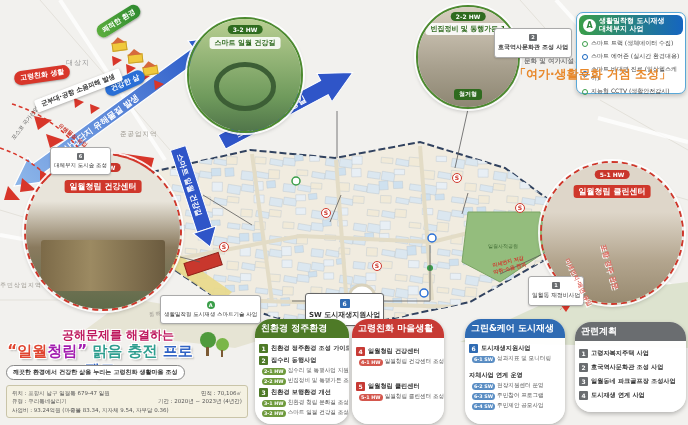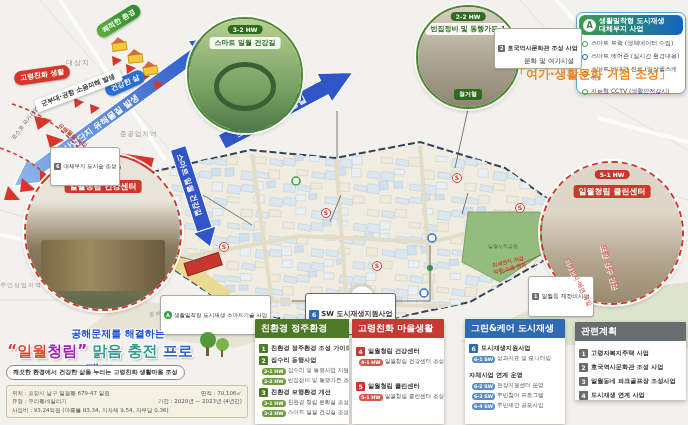--- a/index.html
+++ b/index.html
@@ -17,54 +17,54 @@
   .circle .band{position:absolute;top:16%;left:50%;transform:translateX(-50%);background:rgba(255,255,255,.88);
           color:#2f6b1f;font-size:7px;font-weight:bold;padding:1px 5px;border-radius:3px;white-space:nowrap;}
   .circle .sub{position:absolute;bottom:7%;left:50%;transform:translateX(-50%);background:#2f6b1f;
           color:#fff;font-size:6px;font-weight:bold;padding:1px 5px;border-radius:3px;white-space:nowrap;}
   .circle .sub:empty{display:none;}
   .circle.red{border:2px dashed #cf372b;}
   .circle.red .chip{background:#c9352b;}
   .circle.red .band{background:#cf372b;color:#fff;font-size:8px;}
   
   .pill{position:absolute;background:#fff;border:1px solid #aaa;border-radius:3px;display:flex;
-        align-items:center;gap:2px;padding:15px 3px;font-size:6px;white-space:nowrap;box-shadow:0 1px 2px rgba(0,0,0,.15);}
+        align-items:center;gap:2px;padding:5px 3px;font-size:6px;white-space:nowrap;box-shadow:0 1px 2px rgba(0,0,0,.15);flex-direction:column;}
   .gchip{display:inline-block;background:#6a6d70;color:#fff;font-size:5px;font-weight:bold;
         padding:0 2px;border-radius:1px;line-height:7px;}
   .bchip{display:inline-block;background:#2f6bb3;color:#fff;font-size:6px;font-weight:bold;
         padding:0 3px;border-radius:1px;line-height:9px;}
   .achip{display:inline-block;background:#3a9e49;color:#fff;font-size:5px;font-weight:bold;
         width:8px;height:8px;border-radius:50%;text-align:center;line-height:8px;}
   .tag{position:absolute;color:#fff;font-weight:bold;font-size:7px;padding:2px 6px;border-radius:8px;
        white-space:nowrap;box-shadow:0 1px 2px rgba(0,0,0,.3);}
   
   #smart-panel{position:absolute;left:576px;top:12px;width:110px;height:82px;background:#fff;
        border:1px solid #58a8d8;border-radius:7px;box-shadow:0 2px 4px rgba(0,0,0,.2);padding:2px;}
   #smart-panel .hd{display:flex;align-items:center;gap:3px;background:linear-gradient(90deg,#3a9e49,#1565c0);
        border-radius:6px;color:#fff;font-weight:bold;font-size:7px;line-height:1.15;padding:2px 4px;}
   #smart-panel .hd .a{background:#fff;color:#2f8a3f;width:13px;height:13px;border-radius:50%;
        font-size:8px;font-weight:bold;text-align:center;line-height:13px;flex:0 0 13px;}
   #smart-panel .it{display:flex;align-items:center;gap:3px;font-size:6px;color:#444;margin-top:4px;padding-left:3px;}
   .ring{width:6px;height:6px;border-radius:50%;border:1.5px solid #3a9e49;flex:0 0 6px;}
   .ring.b{border-color:#1565c0;}
   
-  .panel{position:absolute;background:rgba(255,255,255,.95);border-radius:1px;
+  .panel{position:absolute;background:rgba(255,255,255,.95);border-radius:16px;
        box-shadow:0 2px 4px rgba(0,0,0,.25);overflow:hidden;}
   .phead{color:#fff;font-weight:bold;font-size:9px;padding:3px 6px;}
   .pbody{padding:3px 4px 2px 4px;}
   .grp{display:flex;align-items:center;gap:3px;margin:3px 0 2px 0;}
   .num{flex:0 0 9px;width:9px;height:9px;color:#fff;font-size:6px;font-weight:bold;text-align:center;line-height:9px;border-radius:1px;}
   .num:empty{display:none;}
   .ghead{font-size:6.2px;font-weight:bold;color:#333;white-space:nowrap;}
   .sline{display:flex;align-items:center;gap:2px;margin:2px 0 2px 3px;}
   .schip{color:#fff;font-size:4.8px;font-weight:bold;padding:0 2px;border-radius:4px;line-height:7px;white-space:nowrap;}
   .slab{font-size:5.6px;color:#555;white-space:nowrap;}
   .kdash{width:6px;height:2px;background:#999;margin-left:1px;}
   
-  #title-line1{left:28px;top:327px;width:180px;text-align:center;font-size:10px;font-weight:bold;color:#1d4ed8;
+  #title-line1{left:28px;top:327px;width:180px;text-align:center;font-size:12px;font-weight:bold;color:#be185d;
        text-shadow:1px 1px 0 #fff,-1px 1px 0 #fff,1px -1px 0 #fff,-1px -1px 0 #fff;}
   #title-main{left:0px;top:342px;width:200px;text-align:center;font-size:15px;font-weight:bold;
        text-shadow:1px 1px 0 #fff,-1px 1px 0 #fff,1px -1px 0 #fff,-1px -1px 0 #fff,2px 2px 2px rgba(0,0,0,.25);}
   .t1{color:#e0452f;} .t2{color:#a21caf;} .t3{color:#2e9e8f;} .t4{color:#2f62c4;}
   #subtitle{left:6px;top:365px;background:#fff;border:1px solid #888;border-radius:8px;
        font-size:6px;font-weight:bold;color:#333;padding:2px 6px;white-space:nowrap;}
   #details{left:6px;top:385px;width:242px;background:#f4f1e2;border:1px solid #c9c4a8;border-radius:3px;
        font-size:5.5px;color:#555;padding:3px 5px;line-height:1.5;}
   #details .row{display:flex;justify-content:space-between;}
   
@@ -741,21 +741,21 @@
           <span class="schip" style="background:#5b8ec4">6-3 SW</span>
           <span class="slab">주민참여 프로그램</span>
         </div>
       <div class="sline">
           <span class="schip" style="background:#5b8ec4">6-4 SW</span>
           <span class="slab">주민제안 공모사업</span>
         </div>
     </div>
   </div>
 
-  <div class="panel" style="left:575px;top:322px;width:111px;height:78px">
+  <div class="panel" style="left:575px;top:322px;width:111px;height:90px">
     <div class="phead" style="background:#6a6d70">관련계획</div>
     <div class="pbody">
       <div class="grp" style="margin:5px 0">
           <span class="num" style="background:#6a6d70">1</span>
           <span class="ghead">고령자복지주택 사업</span>
         </div>
       <div class="grp" style="margin:5px 0">
           <span class="num" style="background:#6a6d70">2</span>
           <span class="ghead">호국역사문화관 조성 사업</span>
         </div>

